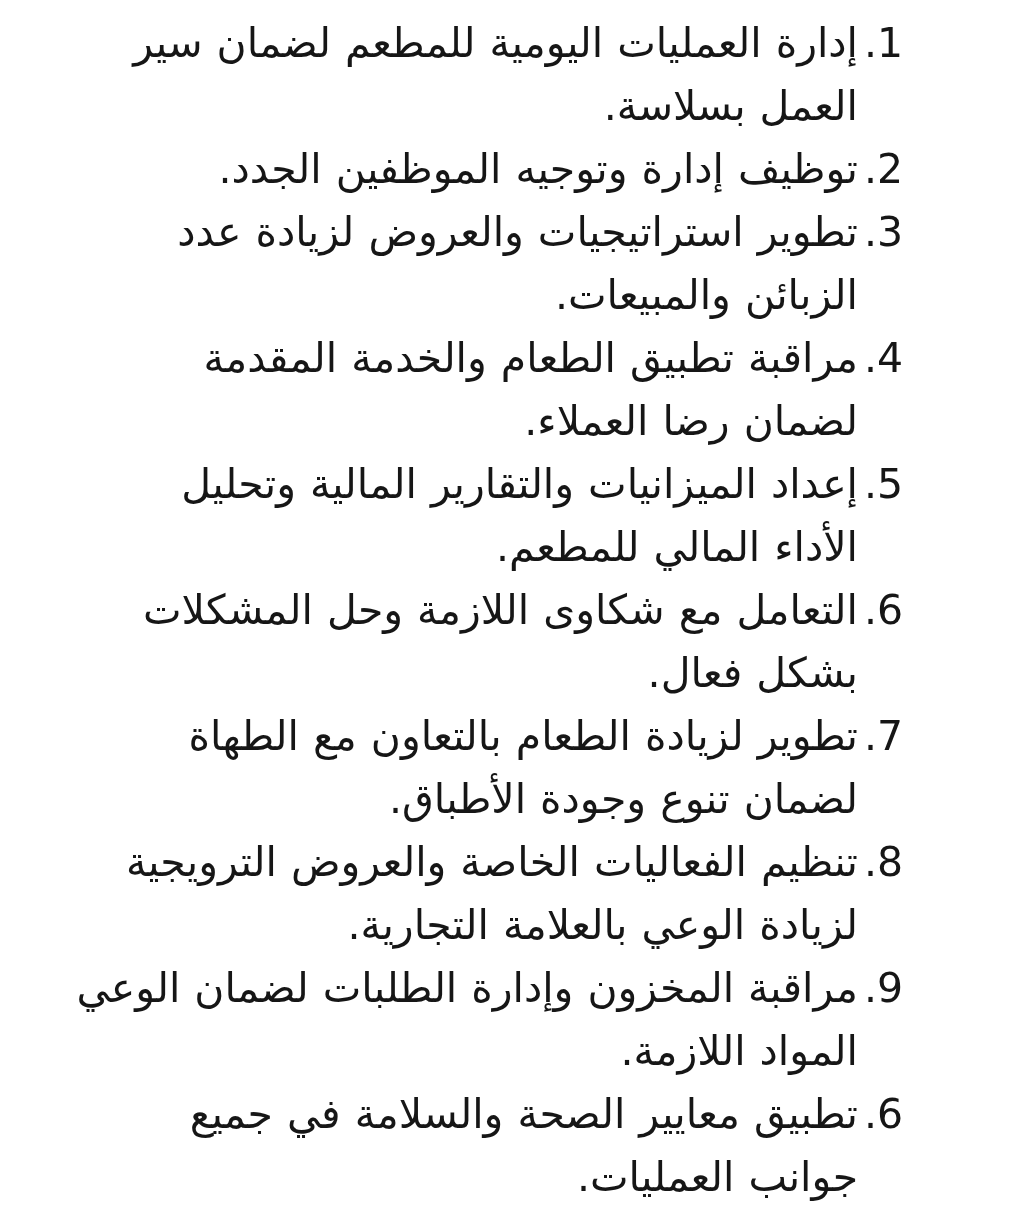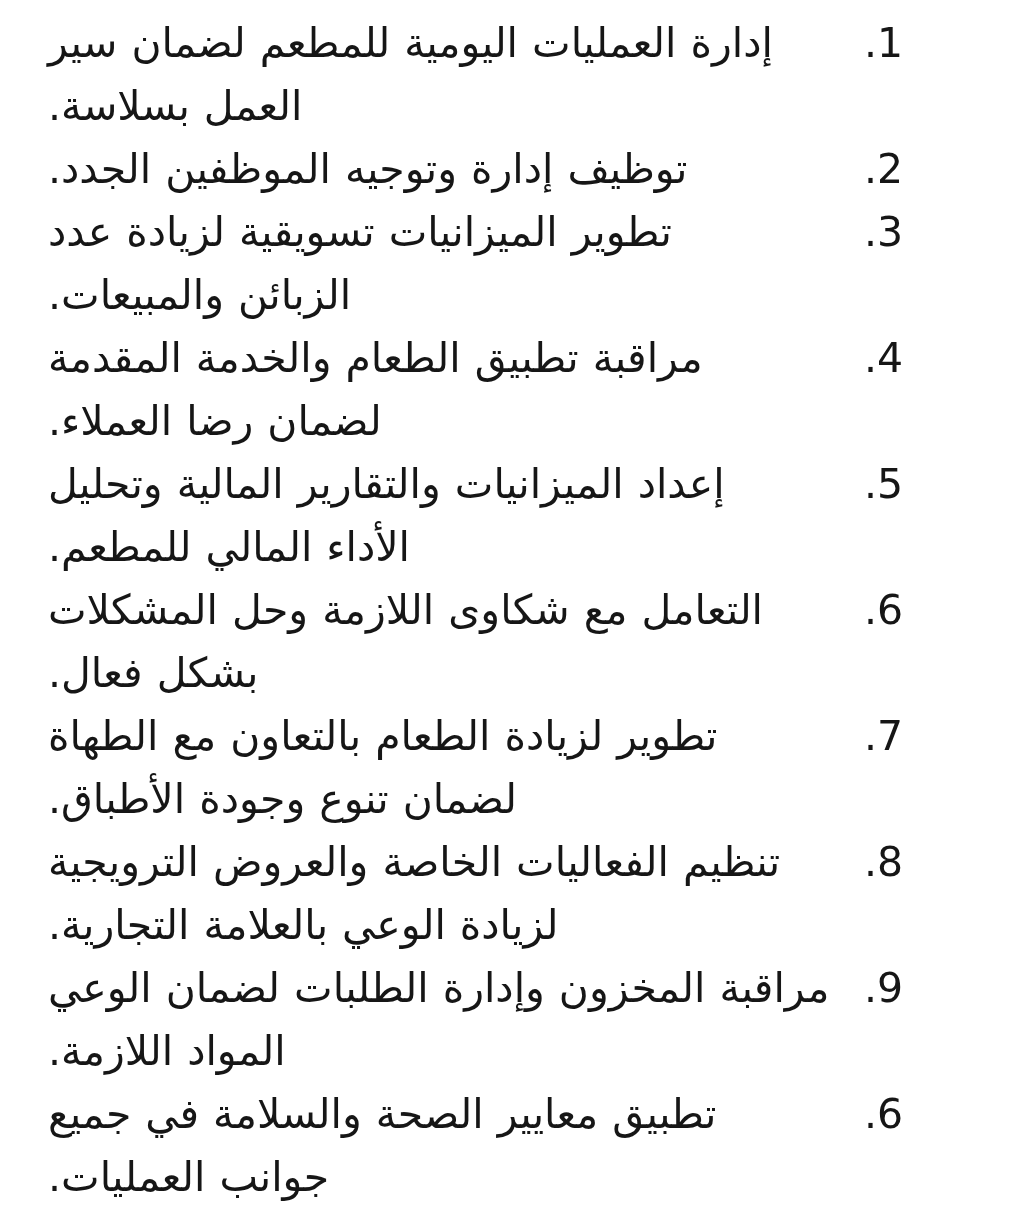--- a/index.html
+++ b/index.html
@@ -29,21 +29,21 @@
     font-weight: 400;
   }
   .num {
     flex: 0 0 64px;
     text-align: left;       
     margin-inline-end: 6px;
     white-space: nowrap;
   }
   .text {
     flex: 1 1 auto;
-    text-align: left;
+    text-align: right;
     white-space: pre-wrap;  
     word-spacing: 1px;
   }
 </style>
 </head>
 <body>
 
 <div class="page">
   <div class="olist">
 
@@ -53,21 +53,21 @@
 العمل بسلاسة.</span>
     </div>
 
     <div class="li">
       <span class="num">2.</span>
       <span class="text">توظيف إدارة وتوجيه الموظفين الجدد.</span>
     </div>
 
     <div class="li">
       <span class="num">3.</span>
-      <span class="text">تطوير الميزانيات تسويقية لزيادة عدد
+      <span class="text">تطوير استراتيجيات والعروض لزيادة عدد
 الزبائن والمبيعات.</span>
     </div>
 
     <div class="li">
       <span class="num">4.</span>
       <span class="text">مراقبة تطبيق الطعام والخدمة المقدمة
 لضمان رضا العملاء.</span>
     </div>
 
     <div class="li">

